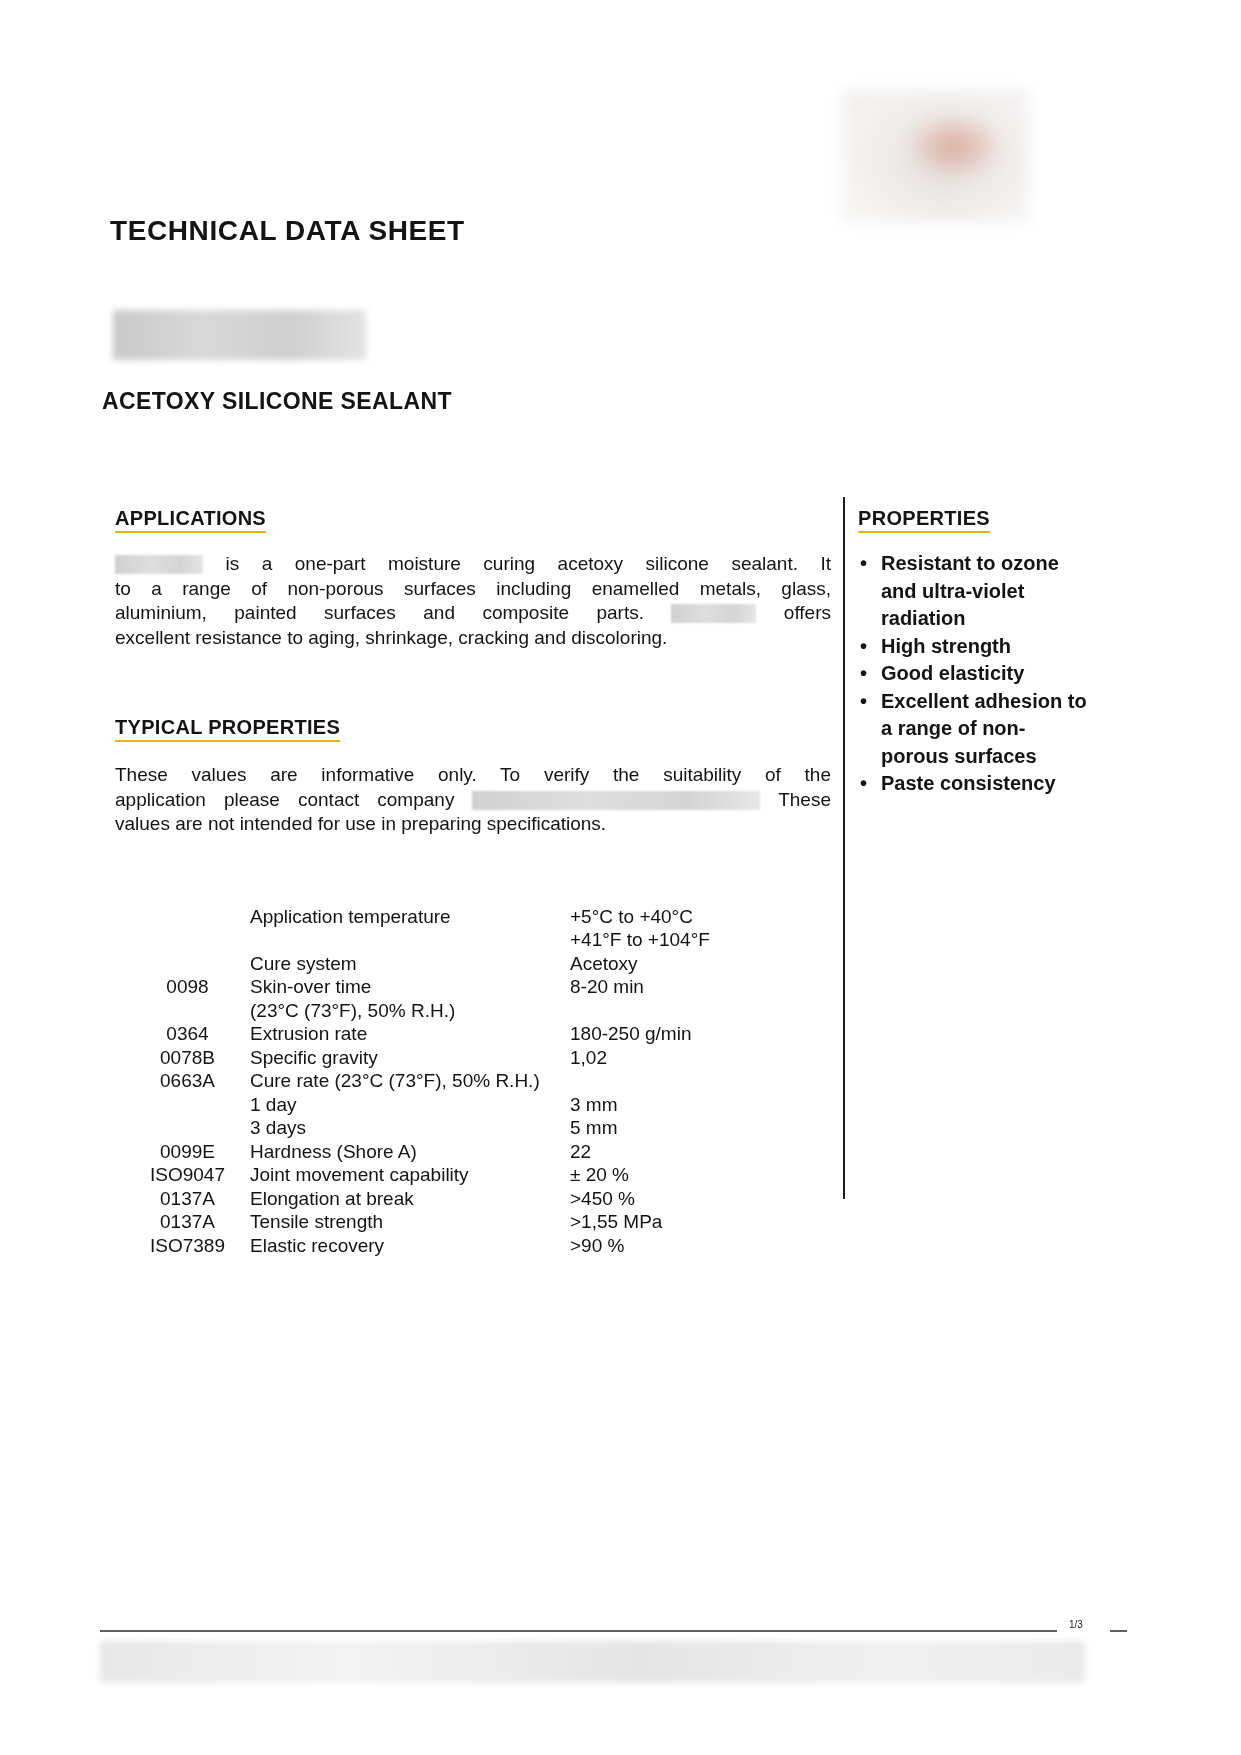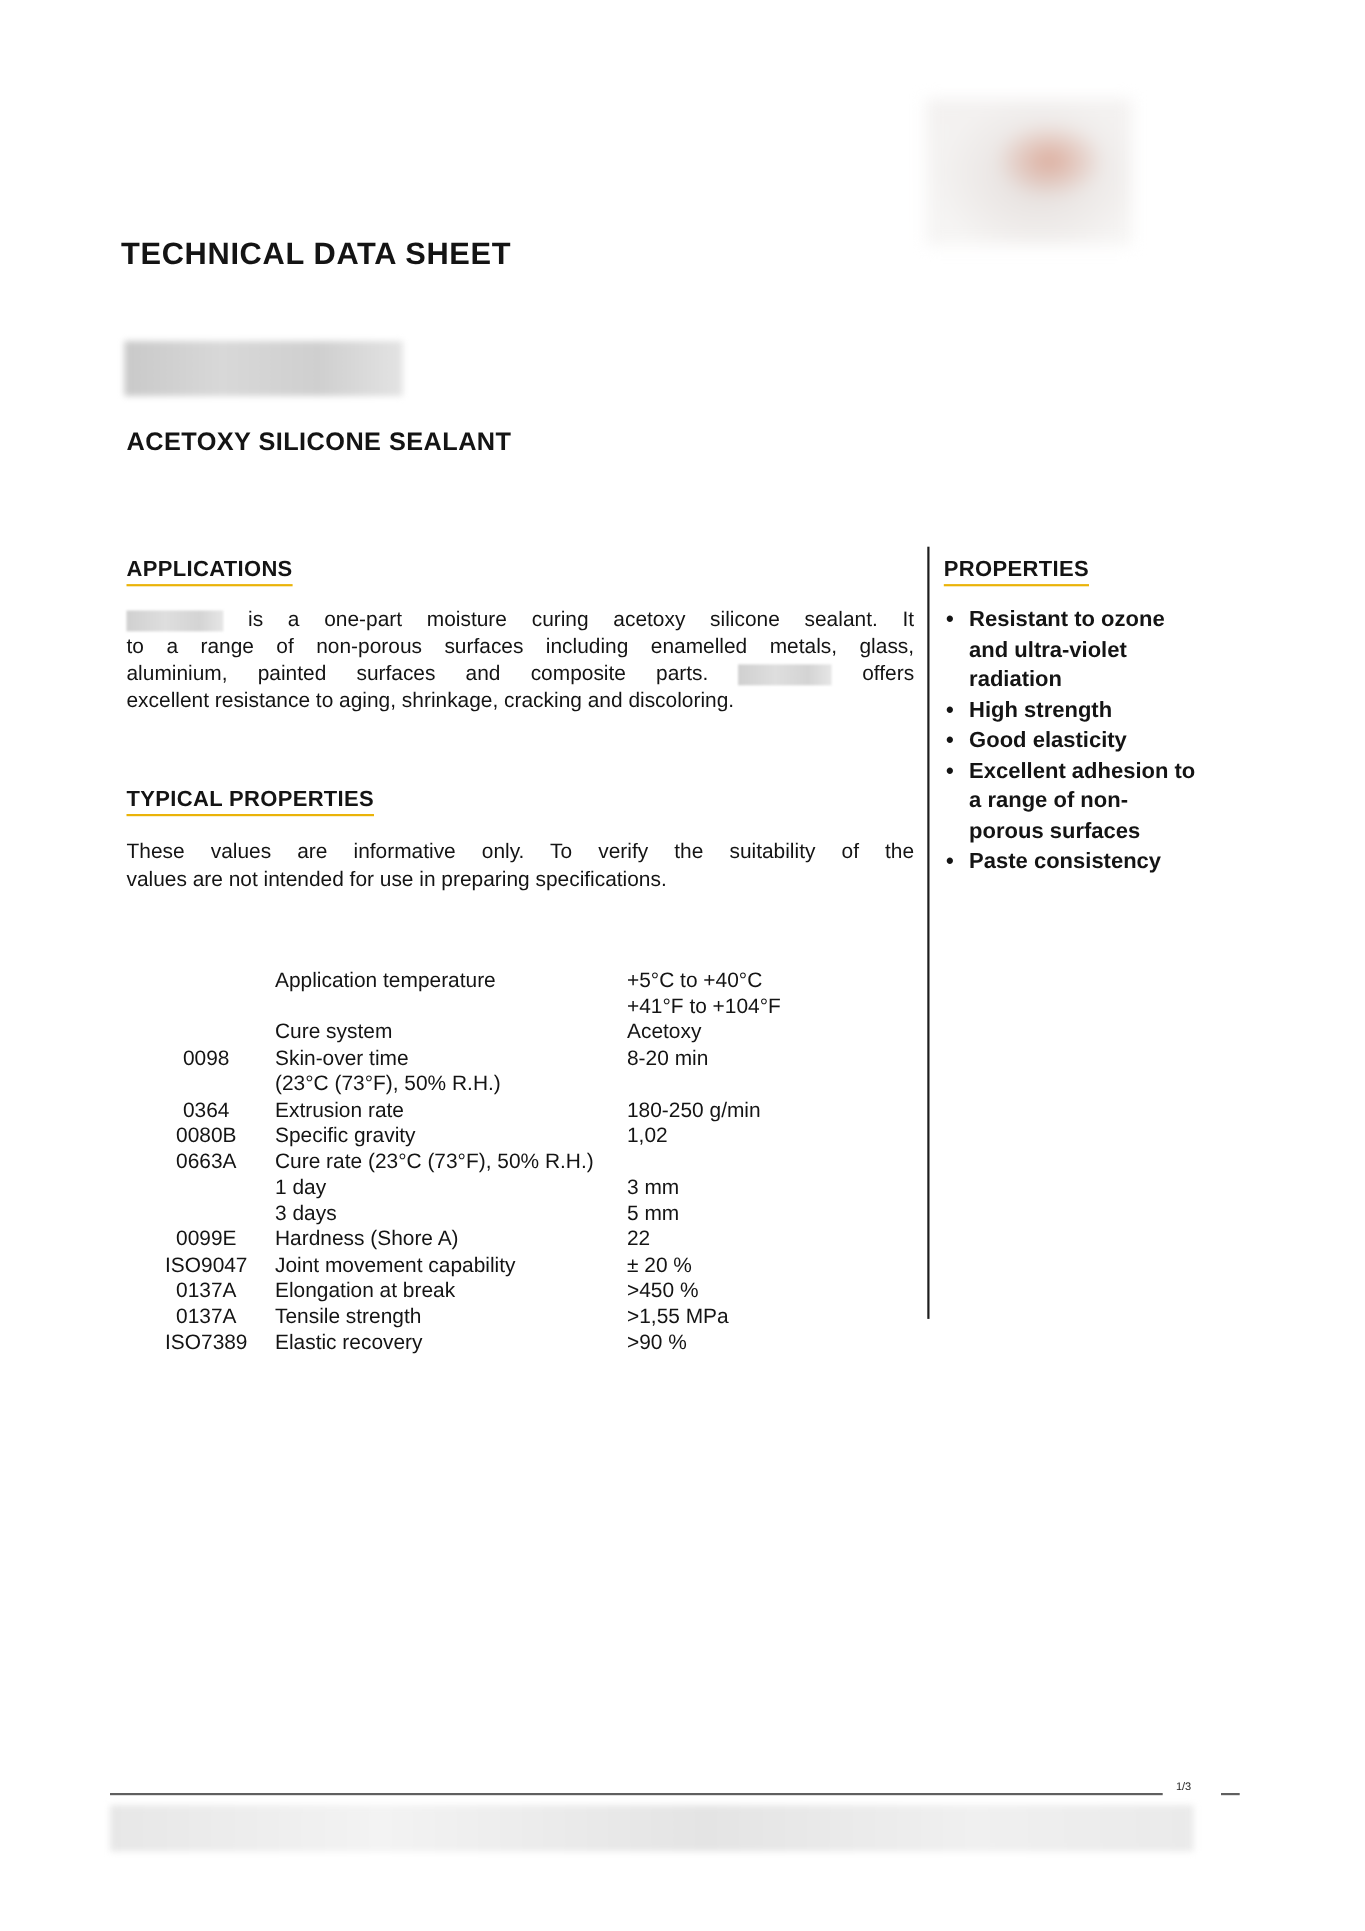--- a/index.html
+++ b/index.html
@@ -20,21 +20,21 @@
       radial-gradient(ellipse 120px 95px at 55% 55%, rgba(190,172,166,.30), rgba(242,240,239,0) 80%),
       linear-gradient(#f3f1f0,#f6f5f4);
     filter:blur(7px);
   }
   .redact-product{
     position:absolute;left:113px;top:310px;width:253px;height:50px;
     background:linear-gradient(90deg,#c9c9c9,#d8d8d8 35%,#cfcfcf 70%,#e3e3e3);
     filter:blur(3px);
   }
   .doc-subtitle{
-    position:absolute;left:115px;top:388px;
+    position:absolute;left:102px;top:388px;
     font-size:23px;font-weight:bold;letter-spacing:.4px;white-space:nowrap;
   }
   
   .main-col{position:absolute;left:115px;top:497px;width:716px;}
   .v-divider{position:absolute;left:843px;top:497px;height:702px;width:0;border-left:2px solid #1d1d1d;}
   .side-col{position:absolute;left:858px;top:497px;width:278px;}
   h2.sec{
     display:inline-block;margin:10px 0 0 0;
     font-size:20px;font-weight:bold;letter-spacing:.3px;
     border-bottom:2px solid #eab308;padding-bottom:2px;line-height:22px;
@@ -95,20 +95,21 @@
   <div class="para para1">
       <div class="jline"><span class="redact" style="width: 88px;"></span> is a one-part moisture curing acetoxy silicone sealant. It</div>
       <div class="jline">to a range of non-porous surfaces including enamelled metals, glass,</div>
       <div class="jline">aluminium, painted surfaces and composite parts. <span class="redact" style="width: 85px;"></span> offers</div>
       <div class="jline last">excellent resistance to aging, shrinkage, cracking and discoloring.</div>
     </div>
 
   <h2 class="sec h-typical">TYPICAL PROPERTIES</h2>
   <div class="para para2">
       <div class="jline">These values are informative only. To verify the suitability of the</div>
+      <div class="jline">application please contact company <span class="redact" style="width: 288px;"></span> These</div>
       <div class="jline last">values are not intended for use in preparing specifications.</div>
     </div>
 
   <div class="ptable">
     <div class="tbody">
         <div class="trow">
           <div class="tcell"></div>
           <div class="tcell">Application temperature</div>
           <div class="tcell">+5°C to +40°C</div>
         </div>
@@ -131,21 +132,21 @@
           <div class="tcell"></div>
           <div class="tcell">(23°C (73°F), 50% R.H.)</div>
           <div class="tcell"></div>
         </div>
         <div class="trow">
           <div class="tcell">0364</div>
           <div class="tcell">Extrusion rate</div>
           <div class="tcell">180-250 g/min</div>
         </div>
         <div class="trow">
-          <div class="tcell">0080B</div>
+          <div class="tcell">0078B</div>
           <div class="tcell">Specific gravity</div>
           <div class="tcell">1,02</div>
         </div>
         <div class="trow">
           <div class="tcell">0663A</div>
           <div class="tcell">Cure rate (23°C (73°F), 50% R.H.)</div>
           <div class="tcell"></div>
         </div>
         <div class="trow">
           <div class="tcell"></div>

